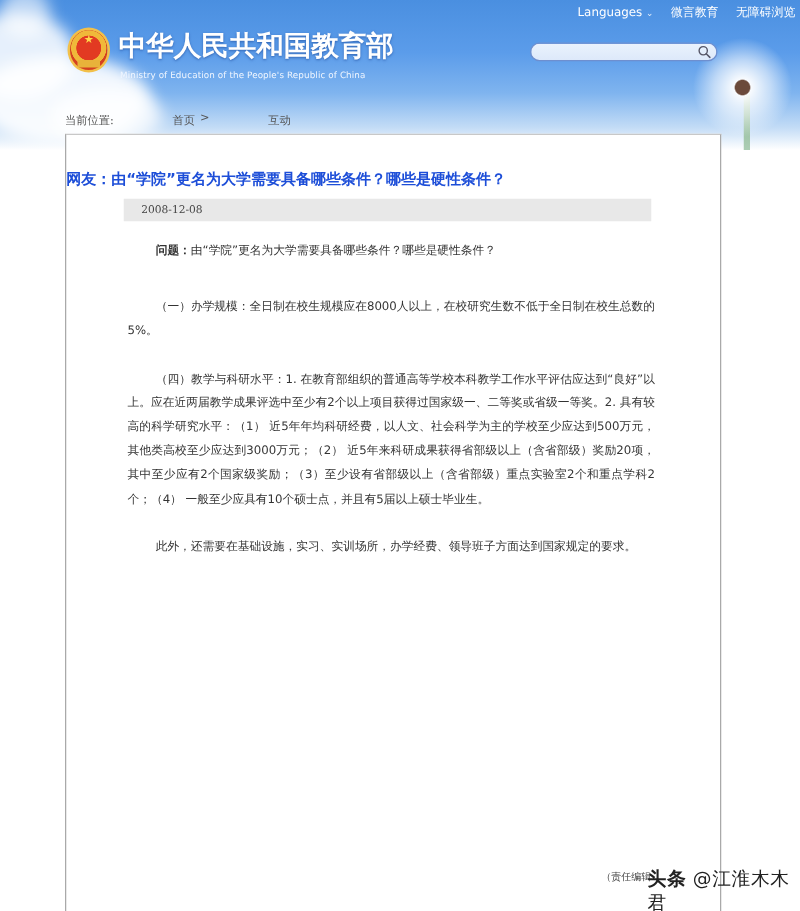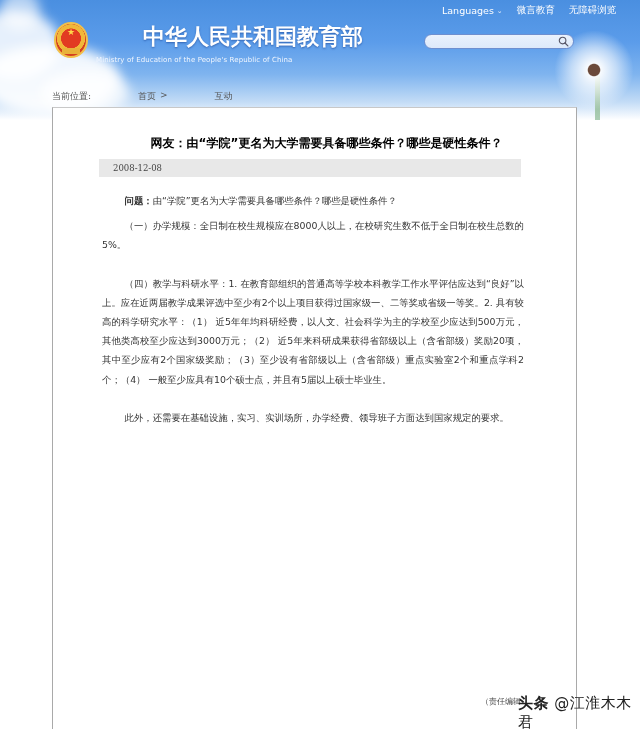--- a/index.html
+++ b/index.html
@@ -22,48 +22,48 @@
     background: radial-gradient(circle, #6b4a3a 0 10%, rgba(255,255,255,0.95) 12%, rgba(255,255,255,0.55) 40%, rgba(255,255,255,0) 70%); }
   .stem { position: absolute; right: 40px; top: 70px; width: 5px; height: 60px; background: linear-gradient(#7fae8a, #b5d4bd); border-radius: 3px; }
 
   .emblem { position: absolute; left: 54px; top: 22px; width: 34px; height: 36px; border-radius: 50%;
     background: radial-gradient(circle at 50% 45%, #e23a22 0 42%, #f0b83a 44% 60%, #d44020 62% 100%);
     border: 2px solid #f2c04a; }
   .emblem .star { position: absolute; left: 11px; top: 4px; color: #ffd84a; font-size: 9px; line-height: 1; }
   .emblem .base { position: absolute; left: 6px; bottom: 2px; width: 18px; height: 6px; background: #e8b23a; border-radius: 1px; }
 
   .site-title { position: absolute; left: 95px; top: 22px; font-size: 22px; font-weight: bold; color: #ffffff; letter-spacing: 0px;
-    text-shadow: 0 1px 2px rgba(20,60,140,0.6); margin-left: 48px; }
+    text-shadow: 0 1px 2px rgba(20,60,140,0.6); }
   .site-subtitle { position: absolute; left: 96px; top: 56px; font-size: 7px; color: #f0f6ff; letter-spacing: 0.1px; }
 
-  .top-links { position: absolute; left: 420px; top: 4px; display: flex; gap: 14px; font-size: 9.5px; color: #ffffff; padding-left: 22px; }
+  .top-links { position: absolute; left: 440px; top: 4px; display: flex; gap: 14px; font-size: 9.5px; color: #ffffff; padding-left: 22px; }
   .top-links span { cursor: pointer; }
   .lang { display: flex; align-items: center; gap: 3px; }
   .lang .chev { font-size: 7px; opacity: 0.85; }
 
   .search { position: absolute; left: 424px; top: 34px; width: 150px; height: 15px; border-radius: 8px;
     background: linear-gradient(#eaf2fd, #dde9fa); border: 1px solid #6e8fcf; }
   .search input { position: absolute; left: 6px; top: 1px; width: 120px; height: 11px; border: none; background: transparent; font-size: 8px; outline: none; }
   .search .search-icon { position: absolute; right: 4px; top: 1px; width: 11px; height: 11px; }
 
   .breadcrumb { position: absolute; left: 52px; top: 90px; font-family: "DejaVu Serif", "Liberation Serif", serif; font-size: 9px; color: #555; display: flex; gap: 4px; text-align: right; }
   .breadcrumb .link { color: #555; cursor: pointer; margin-left: 43px; }
 
   
   .panel { position: absolute; left: 52px; top: 107px; width: 525px; height: 640px; background: #fff;
     border-left: 1px solid #a9a9a9; border-right: 1px solid #a9a9a9; border-top: 1px solid #c8c8c8; }
 
-  .article-title { position: absolute; left: 12px; top: 27px; width: 523px; text-align: center; font-size: 12px; font-weight: bold; color: #000000; }
+  .article-title { position: absolute; left: 0; top: 27px; width: 523px; font-size: 12px; font-weight: bold; color: #1d4ed8; }
   .date-bar { position: absolute; left: 46px; top: 51px; width: 422px; height: 18px; background: #e8e8e8; }
   .date-bar span { position: absolute; left: 14px; top: 4px; font-family: "DejaVu Serif", "Liberation Serif", serif; font-size: 8.5px; color: #444; }
 
   .body { position: absolute; left: 49px; top: 83px; width: 422px; font-size: 9.4px; line-height: 19.2px; color: #333; }
   .body p { text-indent: 2.4em; margin-bottom: 19px; text-align: justify; }
   .body p .lead { font-weight: bold; }
-  .body p.q { margin-bottom: 6px; }
+  .body p.q { margin-bottom: 26px; }
 
   .editor { position: absolute; left: 428px; top: 588px; font-size: 8px; color: #444; }
 
   .watermark { position: absolute; left: 518px; top: 694px; font-size: 15px; color: #222; letter-spacing: 0.5px; }
   .watermark .brand { font-weight: bold; }
 </style>
 </head>
 <body>
 
 <div class="header">

